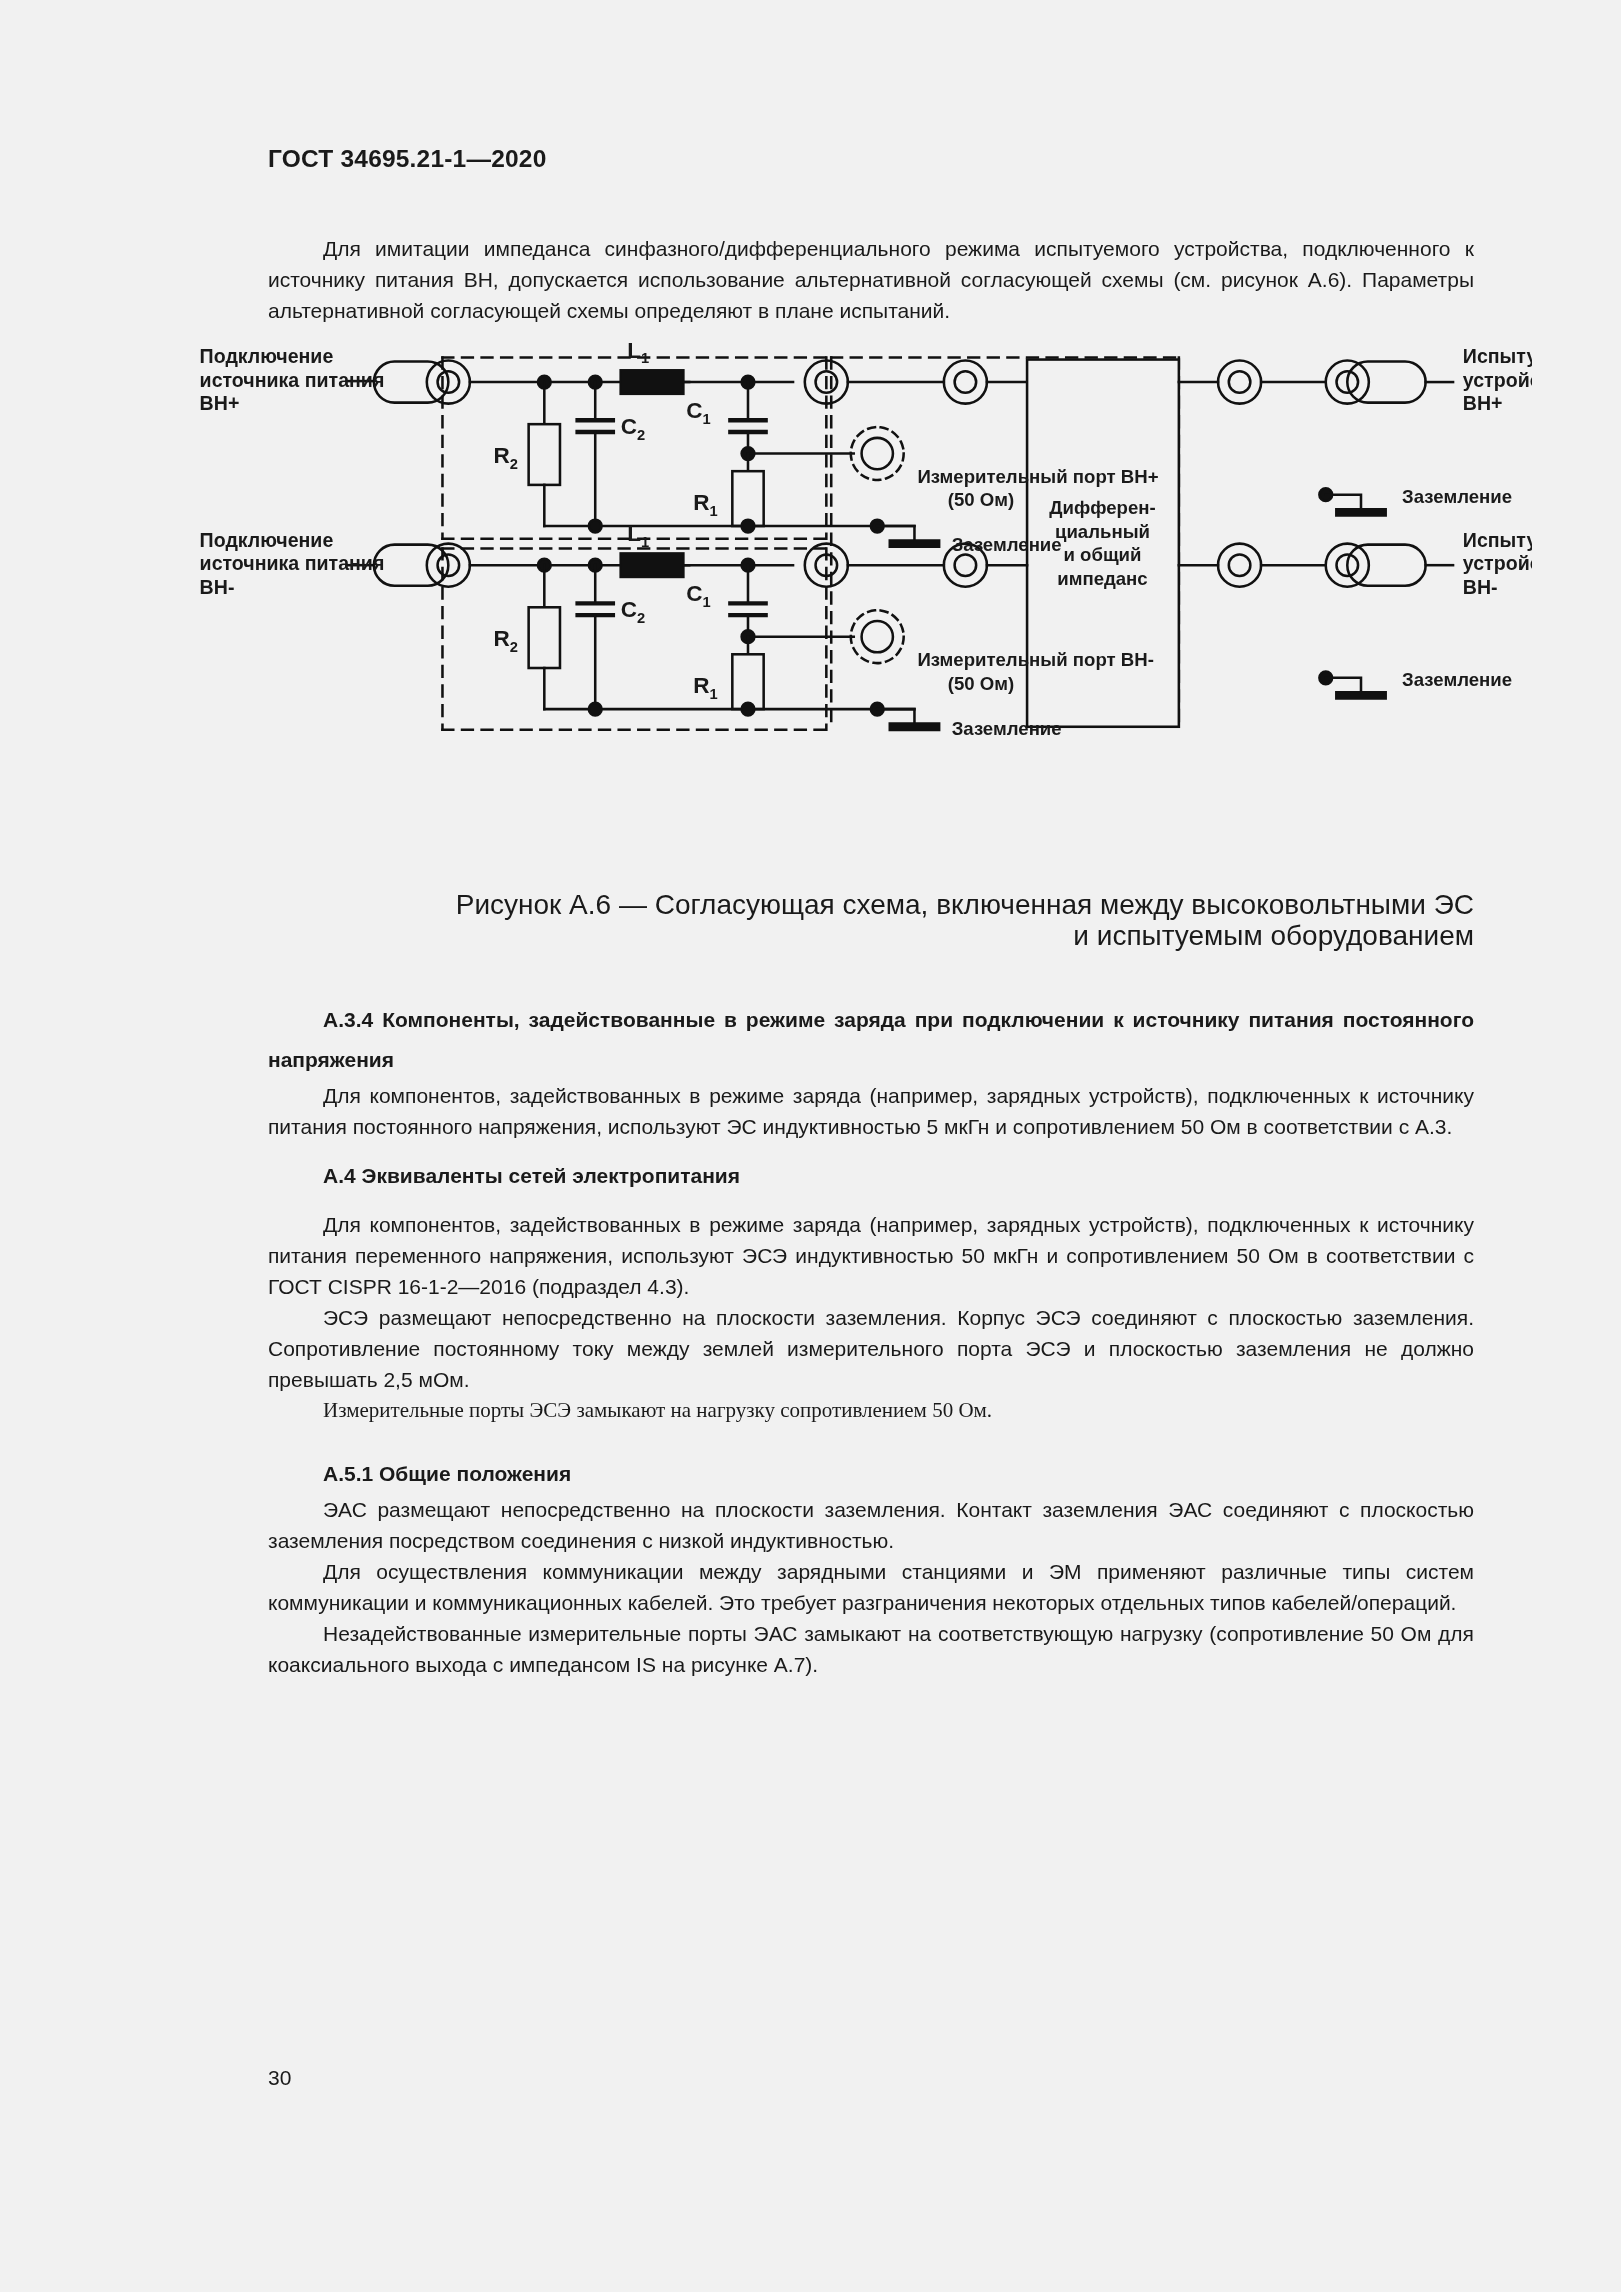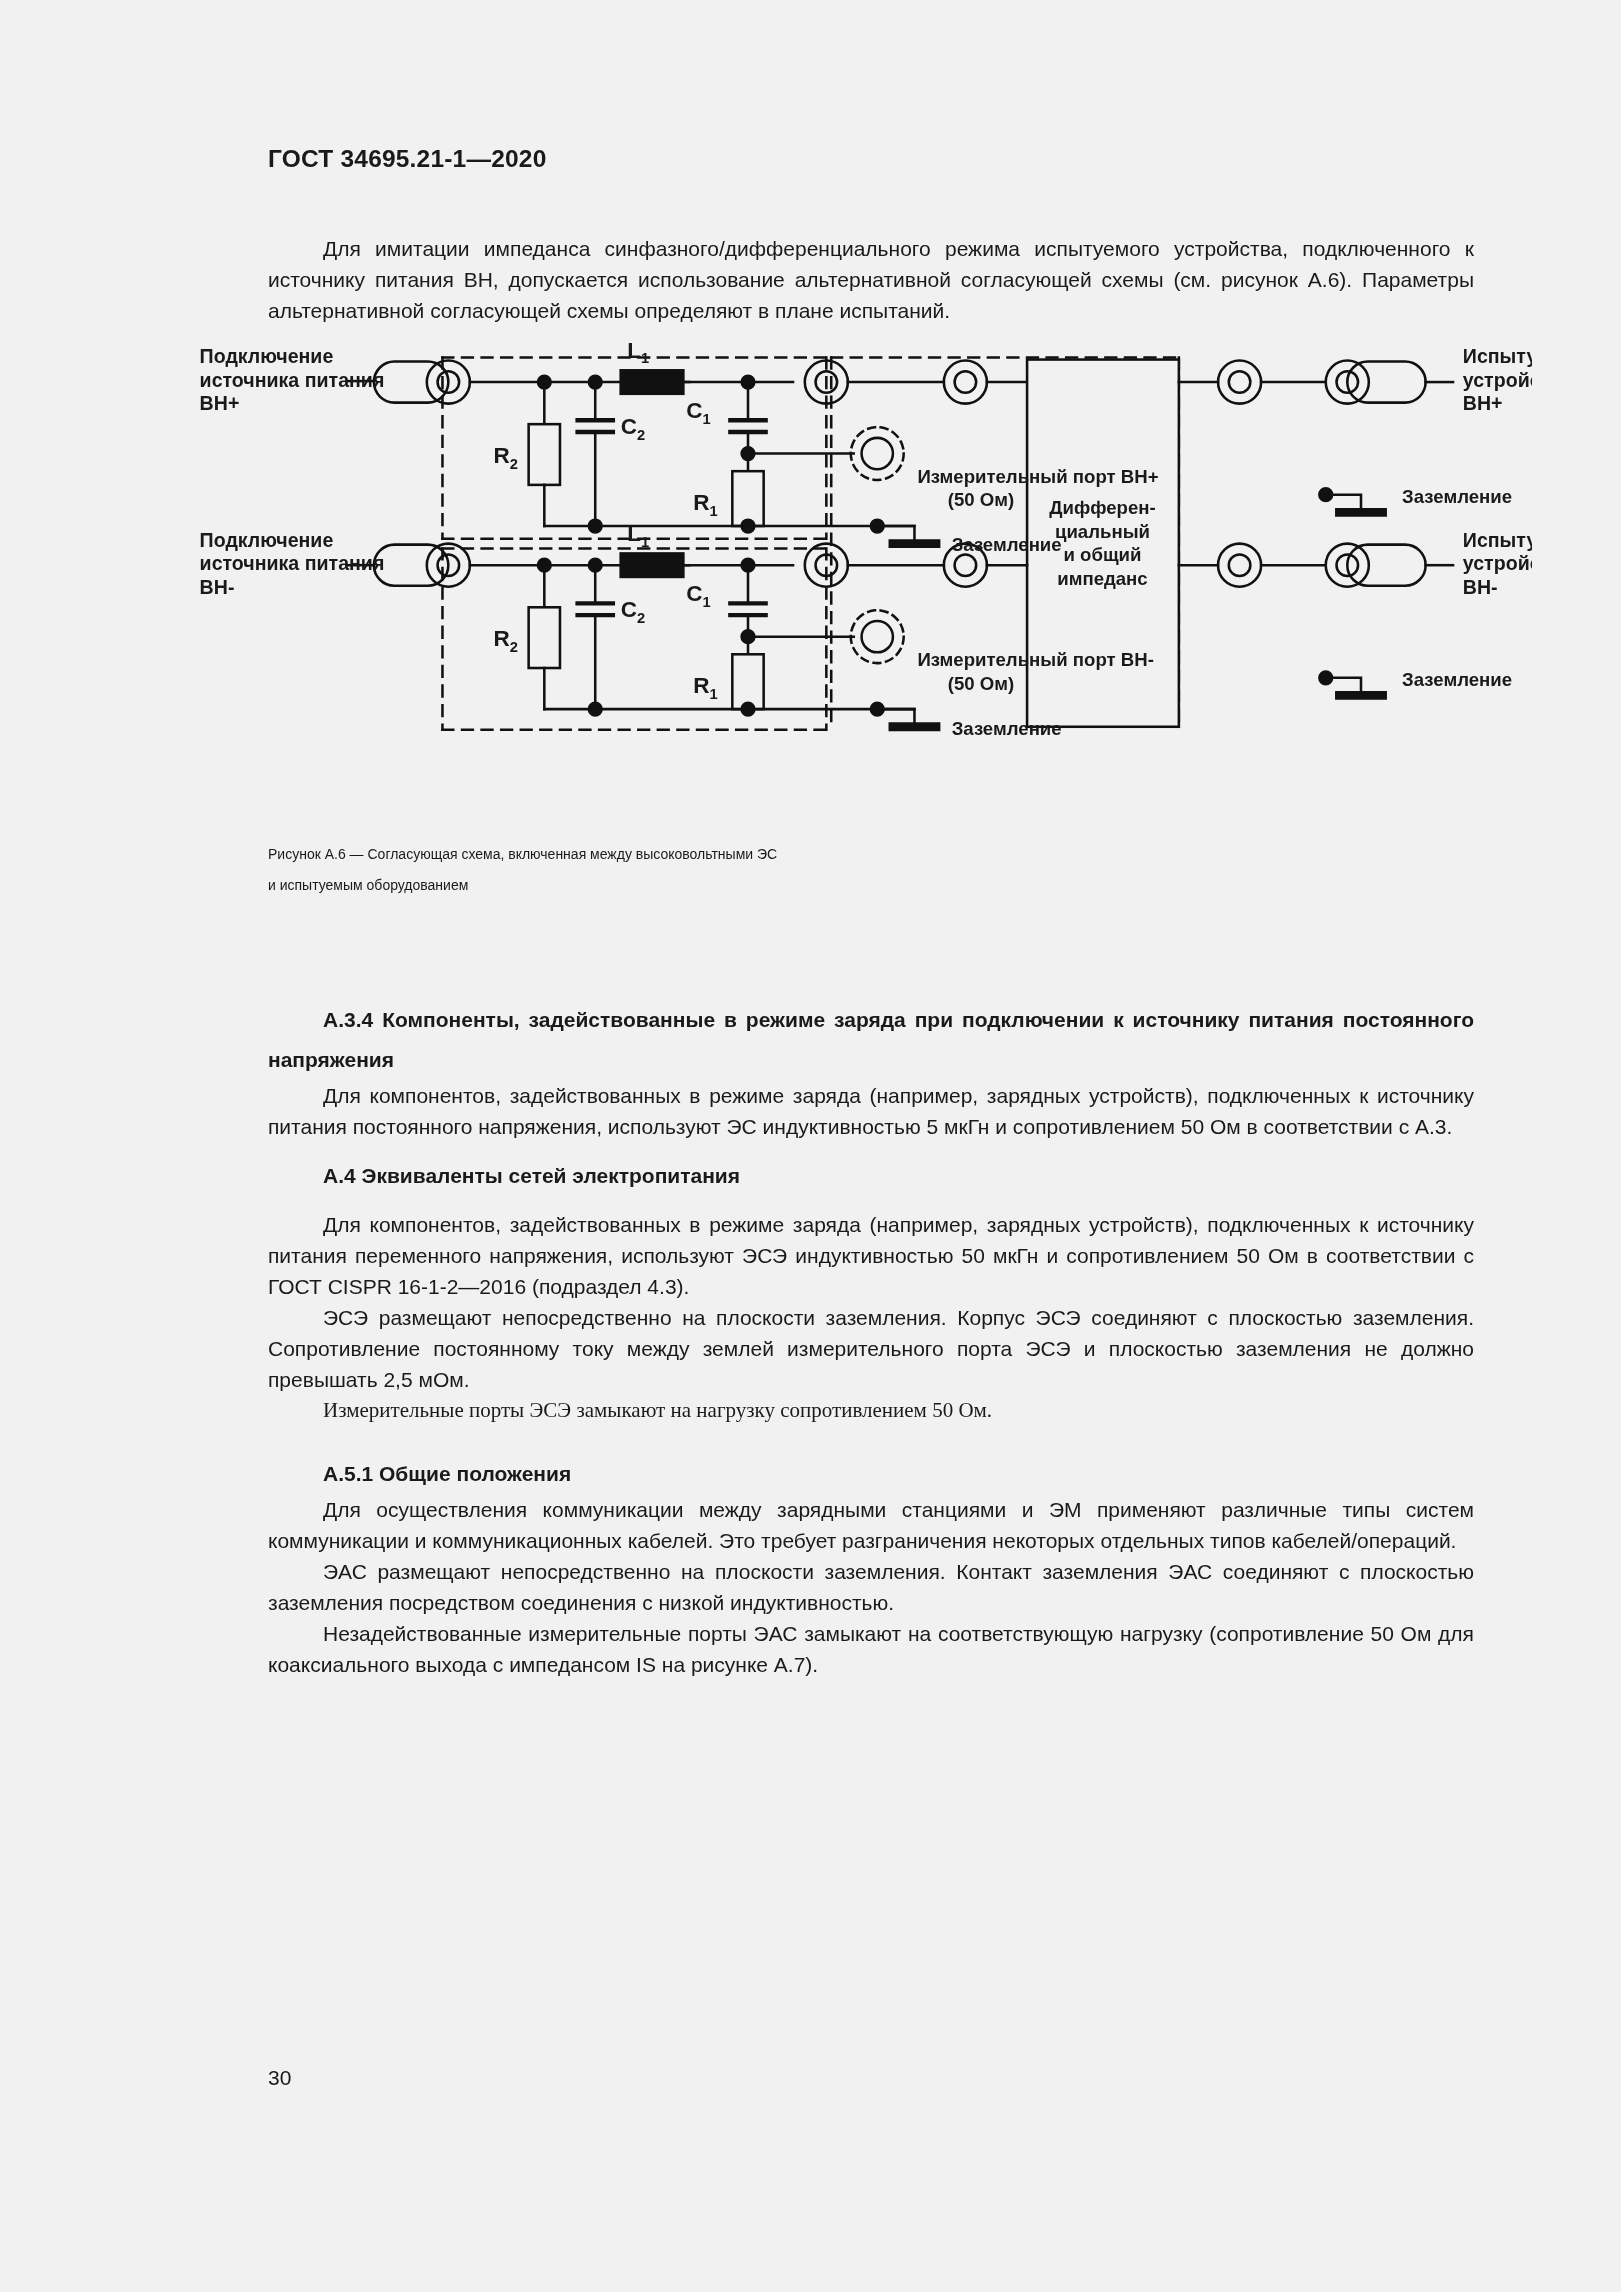--- a/index.html
+++ b/index.html
@@ -58,24 +58,24 @@
   .figure-wrap{
     position:absolute;
     left:140px;
     top:338px;
     width:1333px;
     height:519px;
   }
   .fig-caption{
     position:absolute;
     left:209px;
-    top:839px;
+    top:889px;
     width:1206px;
-    text-align:left;
-    font-size:14px;
+    text-align:right;
+    font-size:28px;
     line-height:31px;
   }
 
   
   .below-fig{
     position:absolute;
     left:209px;
     top:1000px;
     width:1206px;
   }
@@ -324,21 +324,21 @@
     <p class="para indent">ЭСЭ размещают непосредственно на плоскости заземления. Корпус ЭСЭ соединяют с плоскостью заземления. Сопротивление постоянному току между землей измерительного порта ЭСЭ и плоскостью заземления не должно превышать 2,5 мОм.</p>
     <p class="para indent just-stretch">Измерительные порты ЭСЭ замыкают на нагрузку сопротивлением 50 Ом.</p>
 
     <div class="gap-s"></div>
 
 
     <div class="gap-s"></div>
 
     <p class="h-bold">А.5.1 Общие положения</p>
 
+    <p class="para indent">ЭАС размещают непосредственно на плоскости заземления. Контакт заземления ЭАС соединяют с плоскостью заземления посредством соединения с низкой индуктивностью.</p>
     <p class="para indent">Для осуществления коммуникации между зарядными станциями и ЭМ применяют различные типы систем коммуникации и коммуникационных кабелей. Это требует разграничения некоторых отдельных типов кабелей/операций.</p>
-    <p class="para indent">ЭАС размещают непосредственно на плоскости заземления. Контакт заземления ЭАС соединяют с плоскостью заземления посредством соединения с низкой индуктивностью.</p>
     <p class="para indent">Незадействованные измерительные порты ЭАС замыкают на соответствующую нагрузку (сопротивление 50 Ом для коаксиального выхода с импедансом IS на рисунке А.7).</p>
   </div>
 
   <div class="page-number">30</div>
 
 </div>
 
 
 </body></html>

